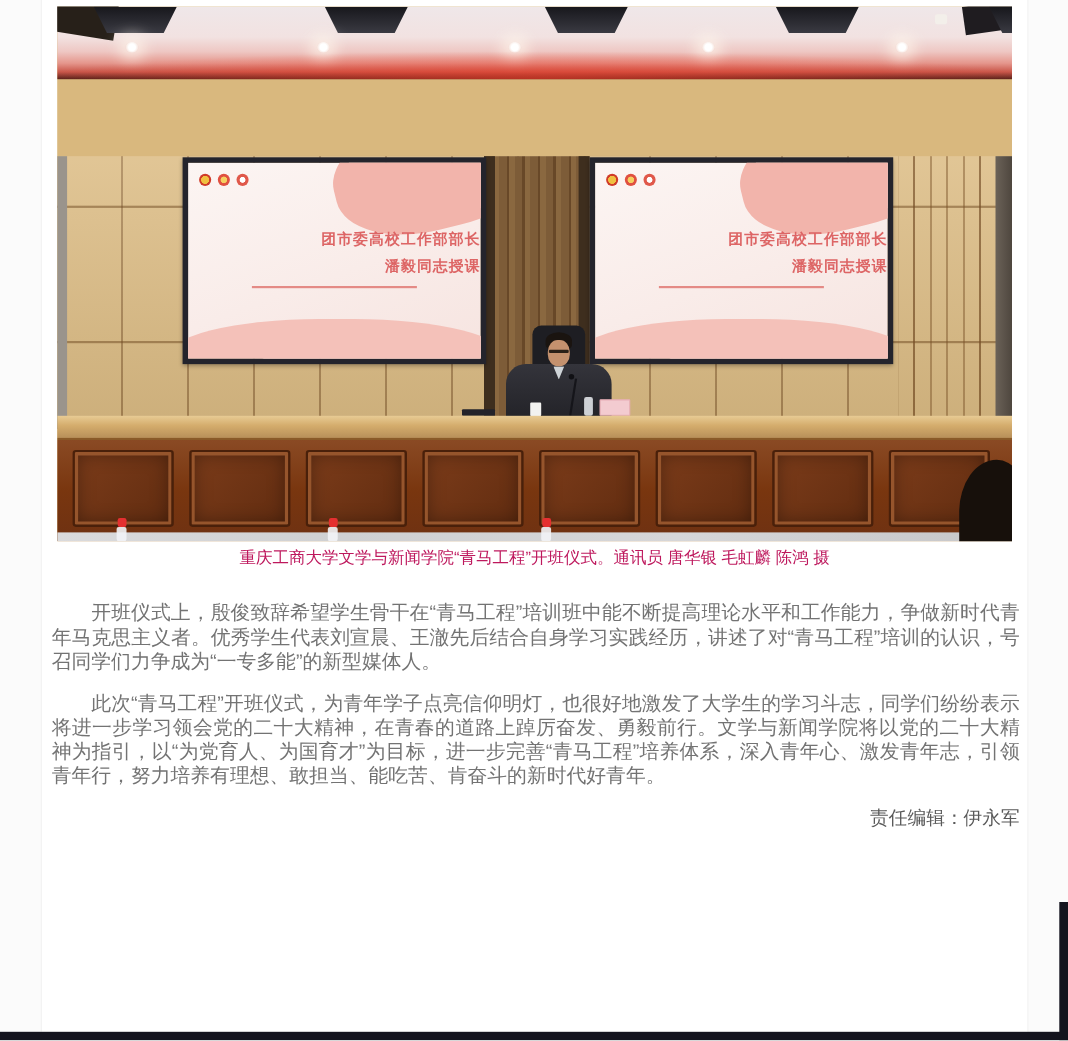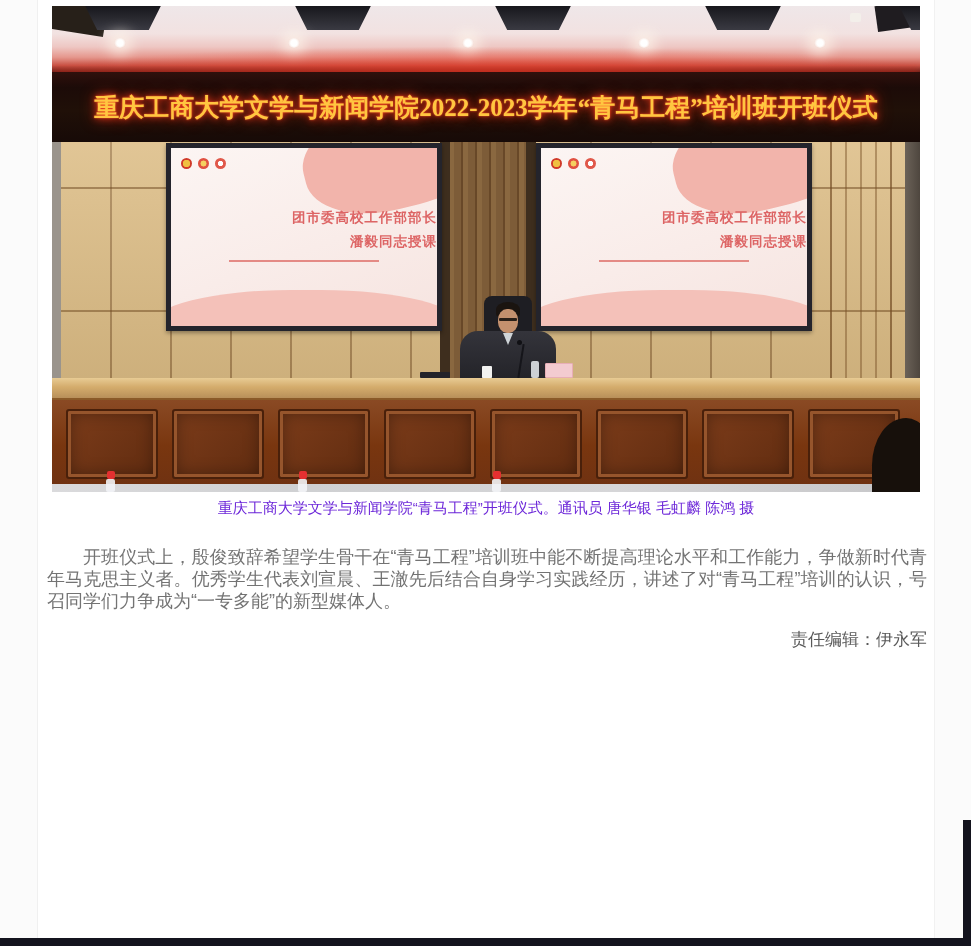--- a/index.html
+++ b/index.html
@@ -96,21 +96,21 @@
     box-shadow:inset 0 0 0 3px #96552c, inset 0 0 18px rgba(0,0,0,.45); }
 
   .floor-strip { position:absolute; left:0; top:478px; width:868px; height:8px;
     background:linear-gradient(90deg,#dadadc 0%,#cfd0d2 30%,#d6d6d8 65%,#c6c6c8 100%); }
   .bottle { position:absolute; top:465px; width:9px; height:21px; }
   .bottle .cap { width:8px; height:8px; background:#e43030; border-radius:2px; margin:0 auto; }
   .bottle .body { width:9px; height:13px; background:rgba(242,243,246,.9); border-radius:2px; }
   .head-blob { position:absolute; right:-14px; top:412px; width:62px; height:86px; background:#17100b; border-radius:55% 45% 10% 10%; }
 
   
-  .caption { margin:6px 0 0; text-align:center; font-size:15px; line-height:20px; color:#6d28d9; }
+  .caption { margin:6px 0 0; text-align:center; font-size:15px; line-height:20px; color:#be185d; }
   .article { margin:28px 9px 0; width:880px; }
   .article p { font-size:18px; line-height:22px; color:#737373; text-align:justify;
     text-indent:2em; margin:0 0 16px; }
   .editor { margin:6px 9px 0; width:880px; text-align:right; font-size:17px; color:#595959; }
 
   .bottom-bar { position:absolute; left:0; bottom:0; width:971px; height:8px; background:#14141e; }
   .right-bar { position:absolute; right:0; top:820px; width:8px; height:126px; background:#14141e; }
 </style>
 </head>
 <body>
@@ -129,23 +129,20 @@
         <div class="fixture" style="left:842px"></div>
         <div class="lampdot" style="left:62px"></div>
         <div class="lampdot" style="left:236px"></div>
         <div class="lampdot" style="left:410px"></div>
         <div class="lampdot" style="left:586px"></div>
         <div class="lampdot" style="left:762px"></div>
         <div class="speaker-box" style="left:798px"></div>
         <div class="redglow"></div>
       </div>
 
-      <div class="banner">
-        <span class="banner-text">重庆工商大学文学与新闻学院2022-2023学年“青马工程”培训班开班仪式</span>
-      </div>
 
       <div class="wall"></div>
       <div class="wall-groove" style="top:181px"></div>
       <div class="wall-groove" style="top:304px"></div>
       <div class="wall-fine" style="left:765px"></div>
       <div class="edge-strip-l"></div>
       <div class="edge-strip-r"></div>
       <div class="centerwood">
         <div class="pillar-l"></div>
         <div class="pillar-r"></div>
@@ -224,20 +221,21 @@
           <div class="cap"></div>
           <div class="body"></div>
         </div>
       <div class="head-blob"></div>
     </div>
 
     <p class="caption">重庆工商大学文学与新闻学院“青马工程”开班仪式。通讯员 唐华银 毛虹麟 陈鸿 摄</p>
 
     <div class="article">
       <p>开班仪式上，殷俊致辞希望学生骨干在“青马工程”培训班中能不断提高理论水平和工作能力，争做新时代青年马克思主义者。优秀学生代表刘宣晨、王澈先后结合自身学习实践经历，讲述了对“青马工程”培训的认识，号召同学们力争成为“一专多能”的新型媒体人。</p>
+      <p>此次“青马工程”开班仪式，为青年学子点亮信仰明灯，也很好地激发了大学生的学习斗志，同学们纷纷表示将进一步学习领会党的二十大精神，在青春的道路上踔厉奋发、勇毅前行。文学与新闻学院将以党的二十大精神为指引，以“为党育人、为国育才”为目标，进一步完善“青马工程”培养体系，深入青年心、激发青年志，引领青年行，努力培养有理想、敢担当、能吃苦、肯奋斗的新时代好青年。</p>
     </div>
 
     <div class="editor">责任编辑：伊永军</div>
   </div>
 
   <div class="right-bar"></div>
   <div class="bottom-bar"></div>
 </div>
 
 </body></html>

